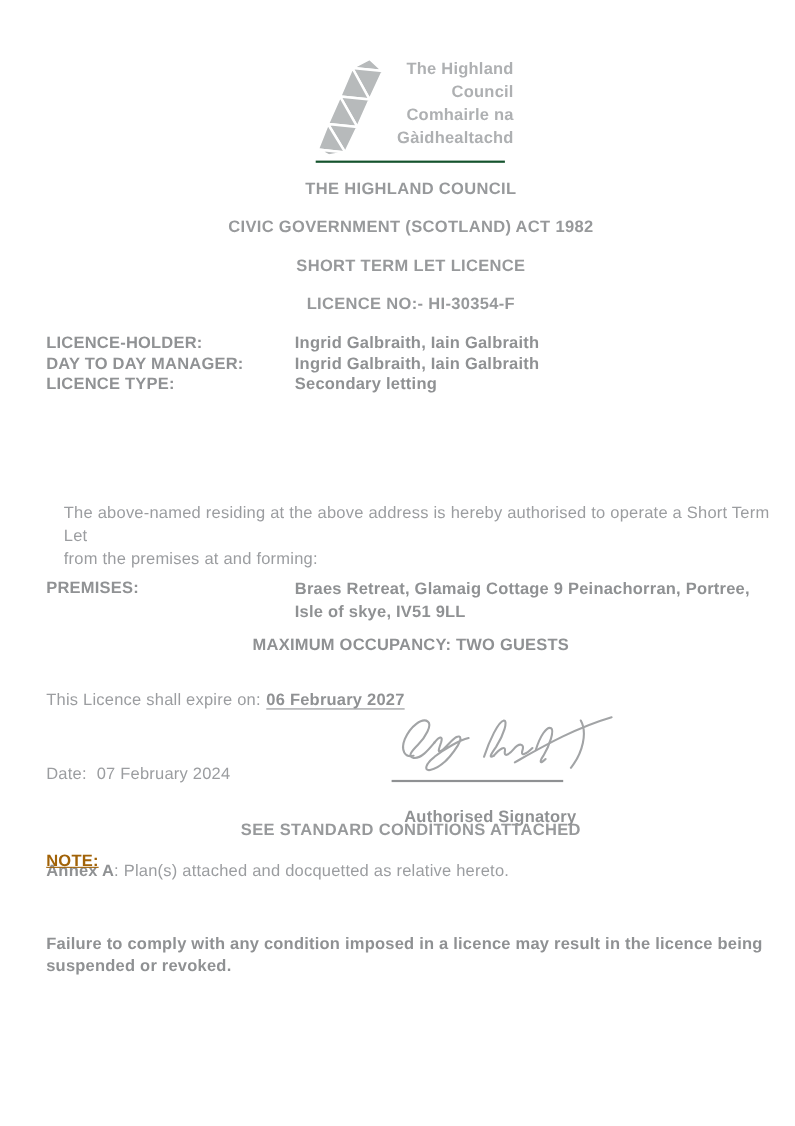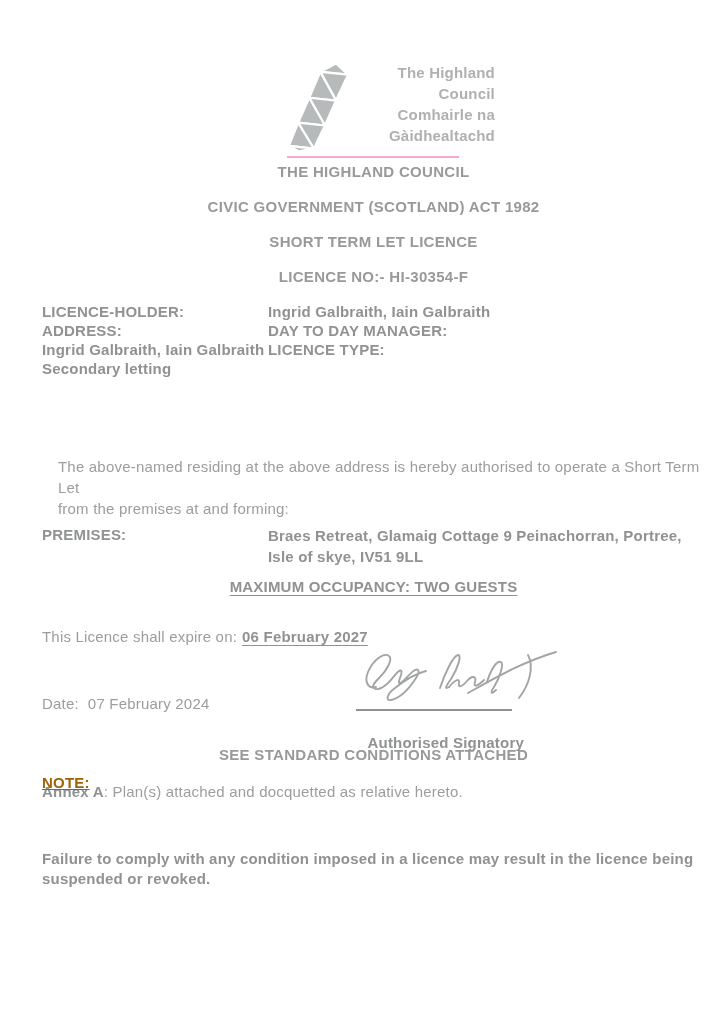--- a/index.html
+++ b/index.html
@@ -5,37 +5,37 @@
   html,body{margin:0;padding:0;background:#ffffff;}
   .page{
     position:relative;width:723px;height:1024px;background:#fff;overflow:hidden;
     font-family:"Liberation Sans","DejaVu Sans",sans-serif;
     color:#9a9c9e;font-size:15px;letter-spacing:.2px;
   }
   .abs{position:absolute;}
   .ml{white-space:pre-line;}
   .b{font-weight:bold;color:#8f9193;}
   
-  .logo{position:absolute;left:287px;top:60px;width:172px;height:96px;
-        display:flex;border-bottom:2px solid #f9a8d4;gap:28px;}
+  .logo{position:absolute;left:287px;top:50px;width:172px;height:96px;
+        display:flex;border-bottom:2px solid #14532d;}
   .logo svg{flex:0 0 74px;height:92px;margin-top:1px;}
   .logo-text{flex:1;text-align:right;font-weight:bold;color:#aeb0b2;
              font-size:15px;line-height:21px;padding-top:2px;letter-spacing:.2px;}
   
   .h{position:absolute;left:12px;width:100%;text-align:center;
      font-weight:bold;color:#97999b;letter-spacing:.3px;}
   
   .grid{position:absolute;left:42px;width:660px;display:grid;
         grid-template-columns:226px 1fr;}
   .flabel{font-weight:bold;color:#909294;line-height:19px;}
   .fvalue{font-weight:bold;color:#8f9193;line-height:19px;}
   .para{position:absolute;left:42px;width:664px;line-height:21px;color:#9b9da0;margin-left:16px;}
   .occupancy{position:absolute;left:12px;width:100%;text-align:center;
              font-weight:bold;color:#8f9193;}
-  .occupancy span{text-decoration:underline;text-underline-offset:3px;margin-top:16px;}
+  .occupancy span{text-underline-offset:3px;margin-top:16px;}
   .expiry{position:absolute;left:42px;top:628px;color:#9b9da0;}
   .expiry .date{font-weight:bold;color:#8f9193;text-decoration:underline;
                 text-underline-offset:3px;margin-left:5px;margin-top:24px;}
   .dateline{position:absolute;left:42px;top:695px;color:#9b9da0;}
   .dateline .v{margin-left:9px;}
   .sig-svg{position:absolute;left:356px;top:646px;width:210px;height:56px;}
   .sig-rule{position:absolute;left:356px;top:709px;width:156px;
             border-top:2px solid #8f9193;}
   .sig-caption{position:absolute;left:344px;top:715px;width:180px;text-align:right;
                font-weight:bold;color:#8f9193;margin-top:19px;}
@@ -71,21 +71,20 @@
   </div>
 
   <div class="h abs" style="top:163px">THE HIGHLAND COUNCIL</div>
   <div class="h abs" style="top:198px">CIVIC GOVERNMENT (SCOTLAND) ACT 1982</div>
   <div class="h abs" style="top:233px">SHORT TERM LET LICENCE</div>
   <div class="h abs" style="top:268px">LICENCE NO:- HI-30354-F</div>
 
   <div class="grid" style="top:302px">
     <div class="flabel">LICENCE-HOLDER:</div>
     <div class="fvalue ml">Ingrid Galbraith, Iain Galbraith</div>
-    <div class="flabel">ADDRESS:</div>
     <div class="flabel">DAY TO DAY MANAGER:</div>
     <div class="fvalue ml">Ingrid Galbraith, Iain Galbraith</div>
     <div class="flabel">LICENCE TYPE:</div>
     <div class="fvalue ml">Secondary letting</div>
   </div>
 
   <div class="para ml abs" style="top:456px">The above-named residing at the above address is hereby authorised to operate a Short Term Let
 from the premises at and forming:</div>
 
   <div class="grid" style="top:525px">

